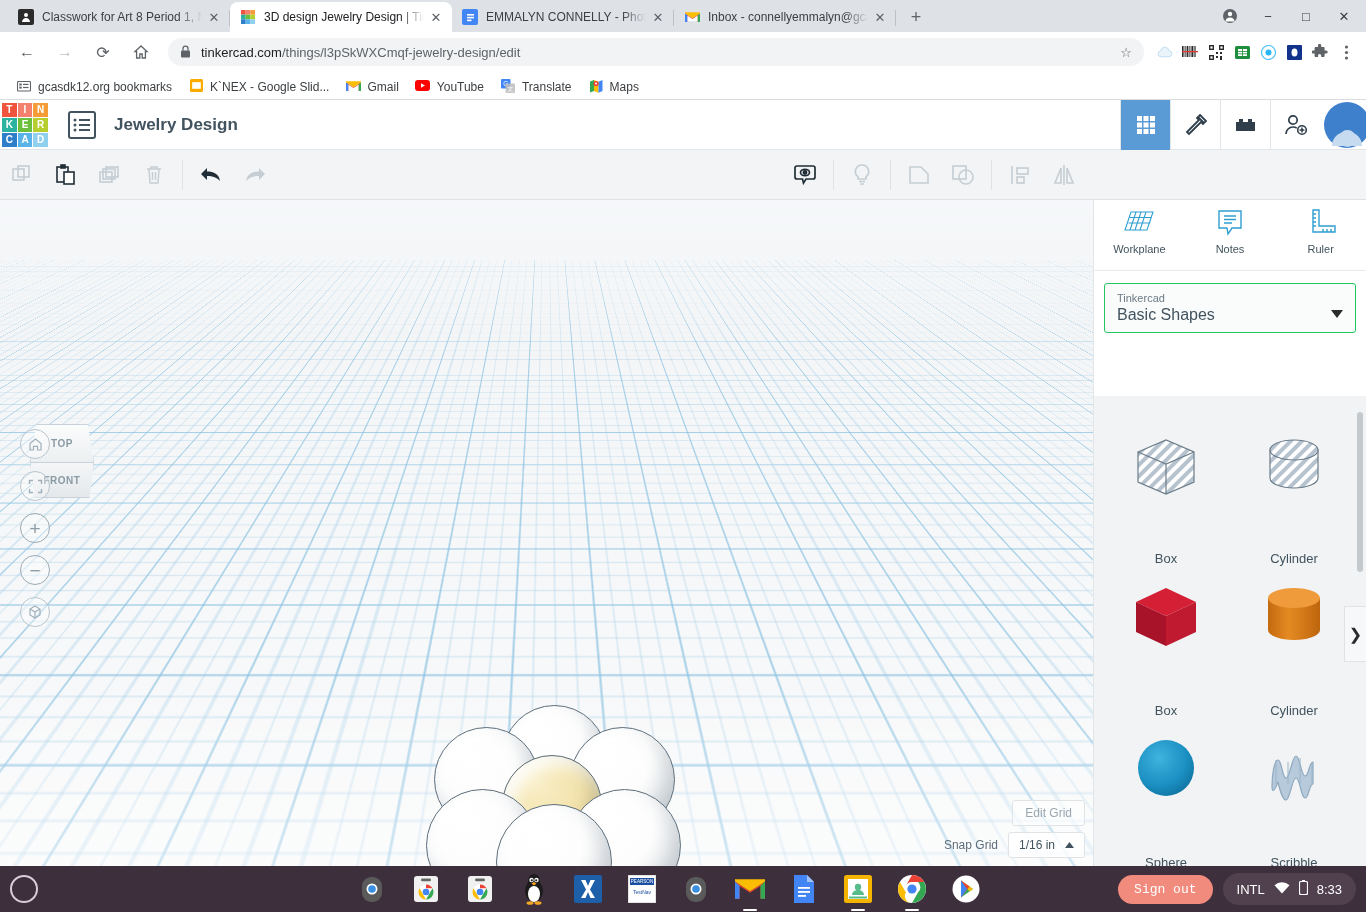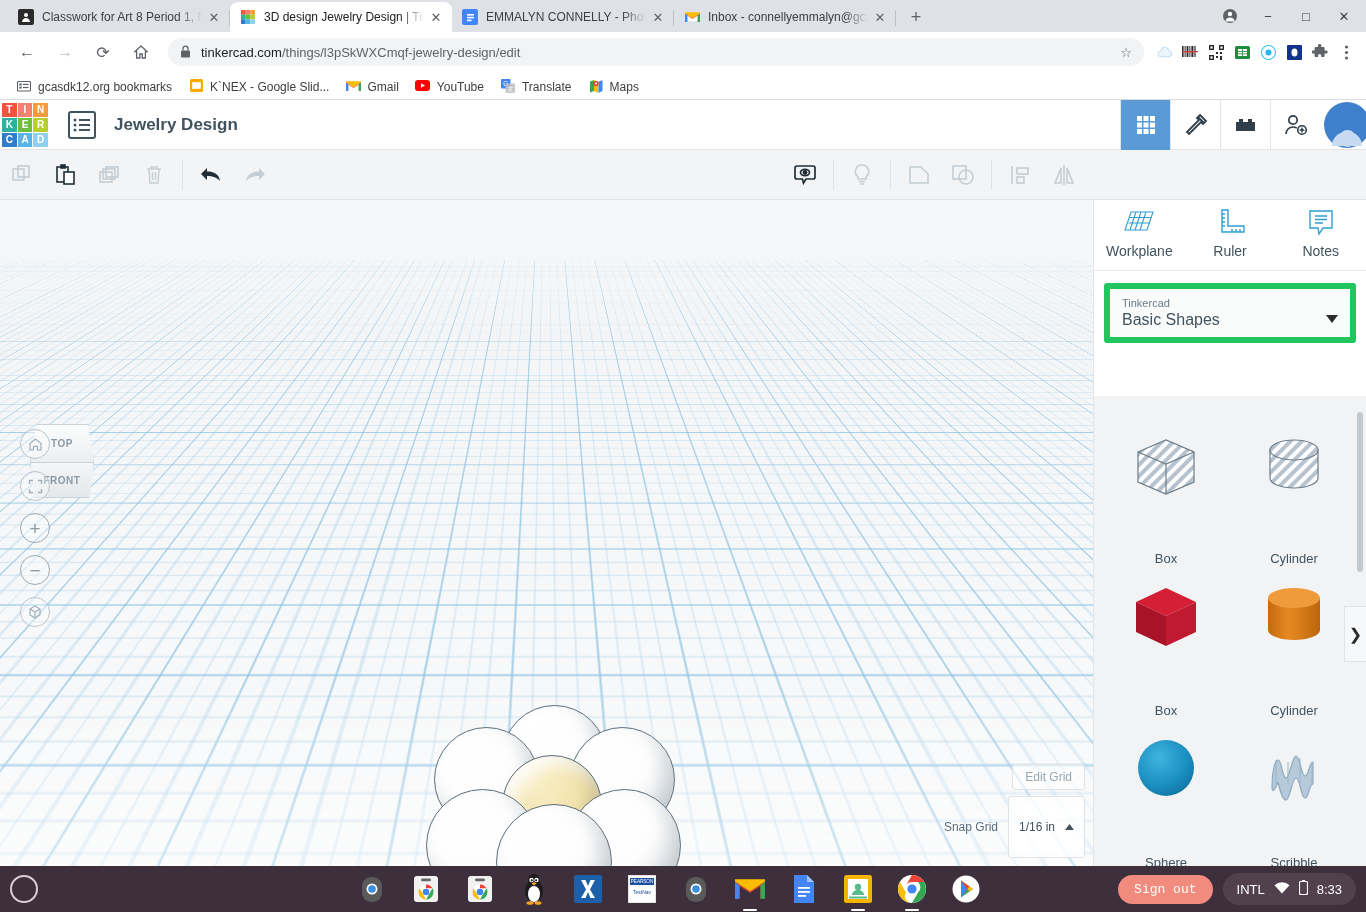--- a/index.html
+++ b/index.html
@@ -225,44 +225,44 @@
   .grid-ctl { position:absolute; right:8px; bottom:8px; text-align:right; }
   .edit-grid {
     display:inline-block; padding:5px 12px; background:rgba(255,255,255,0.55);
     border:1px solid #dfe3e6; border-radius:3px;
     font-size:12px; color:#9aa7b0; margin-bottom:6px;
   }
   .snap-row { display:flex; align-items:center; gap:10px; justify-content:flex-end;margin-left:24px; }
   .snap-lbl { font-size:12px; color:#5c6d7a; }
   .snap-sel {
     display:flex; align-items:center; gap:10px;
-    padding:23px 10px; background:rgba(255,255,255,0.8);
+    padding:5px 10px; background:rgba(255,255,255,0.8);
     border:1px solid #dfe3e6; border-radius:3px;
     font-size:12px; color:#41535e;
   }
 
   .panel-handle {
     position:absolute; right:0; top:506px; width:22px; height:56px;
     background:#f7f8f9; border:1px solid #e0e3e5; border-right:none;
     display:flex; align-items:center; justify-content:center;
     font-size:16px; color:#2b2b2b; z-index:5;
   }
 
   
   .tc-panel {
     position:absolute; right:0; top:100px; width:273px; height:666px;
     background:#fff; border-left:1px solid #e3e6e8;
   }
   .panel-tools { display:flex; height:70px; padding-top:8px; }
   .ptool { flex:1; display:flex; flex-direction:column; align-items:center; gap:5px; }
-  .ptool span { font-size:14px; color:#41535e; }
+  .ptool span { font-size:11px; color:#41535e; }
   .panel-sep { height:1px; background:#e9ecee; margin:0 0 12px 0; }
   .shape-select {
     margin: 0 10px 12px 10px; padding:8px 12px;
-    border:6px solid #22c55e; border-radius:3px; background:#fafbfb;
+    border:1px solid #22c55e; border-radius:3px; background:#fafbfb;
     position:relative;
   }
   .ss-sub { font-size:11px; color:#6b7b86; }
   .ss-main { font-size:16px; color:#41535e; margin-top:2px; }
   .ss-caret { position:absolute; right:12px; top:26px; width:0;height:0;
     border-left:6px solid transparent; border-right:6px solid transparent; border-top:8px solid #2b2b2b;}
   .shape-grid {
     position:absolute; top:196px; left:0; right:0; bottom:0;
     background:#f1f3f4; padding:18px 12px 0 12px;
     display:grid; grid-template-columns:1fr 1fr; gap:0 8px;
@@ -782,36 +782,36 @@
         <svg width="34" height="30" viewBox="0 0 34 30">
           <g stroke="#2f9fd0" stroke-width="1.1" fill="none">
             <path d="M9 4h22l-6 18H3z"></path>
             <path d="M14 4 8 22M19 4l-6 18M24 4l-6 18"></path>
             <path d="M7.8 9.5h21.4M6.5 15h21.8"></path>
           </g>
         </svg>
         <span>Workplane</span>
       </div>
       <div class="ptool">
+        <svg width="30" height="30" viewBox="0 0 30 30">
+          <g stroke="#2f9fd0" stroke-width="1.4" fill="none">
+            <path d="M4 3h22v17h-9l-4 6-1-6H4z"></path>
+            <path d="M9 8h12M9 11.5h12M9 15h8"></path>
+          </g>
+        </svg>
+        <span>Notes</span>
+      </div>
+      <div class="ptool">
         <svg width="32" height="30" viewBox="0 0 32 30">
           <g stroke="#2f9fd0" stroke-width="1.4" fill="none">
             <path d="M8 2v22h22v-6H14V2z"></path>
             <path d="M8 6h3M8 10h3M8 14h3M8 18h3M18 24v-3M22 24v-3M26 24v-3"></path>
           </g>
         </svg>
         <span>Ruler</span>
-      </div>
-      <div class="ptool">
-        <svg width="30" height="30" viewBox="0 0 30 30">
-          <g stroke="#2f9fd0" stroke-width="1.4" fill="none">
-            <path d="M4 3h22v17h-9l-4 6-1-6H4z"></path>
-            <path d="M9 8h12M9 11.5h12M9 15h8"></path>
-          </g>
-        </svg>
-        <span>Notes</span>
       </div>
     </div>
     <div class="panel-sep"></div>
 
     <div class="shape-select">
       <div class="ss-sub">Tinkercad</div>
       <div class="ss-main">Basic Shapes</div>
       <div class="ss-caret"></div>
     </div>
 

